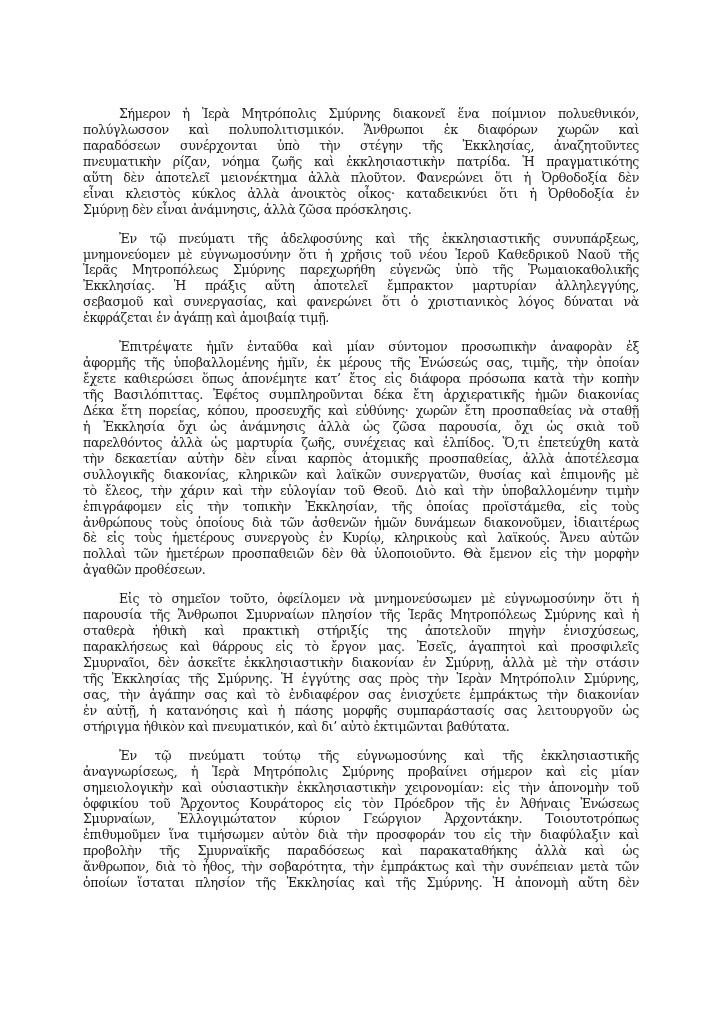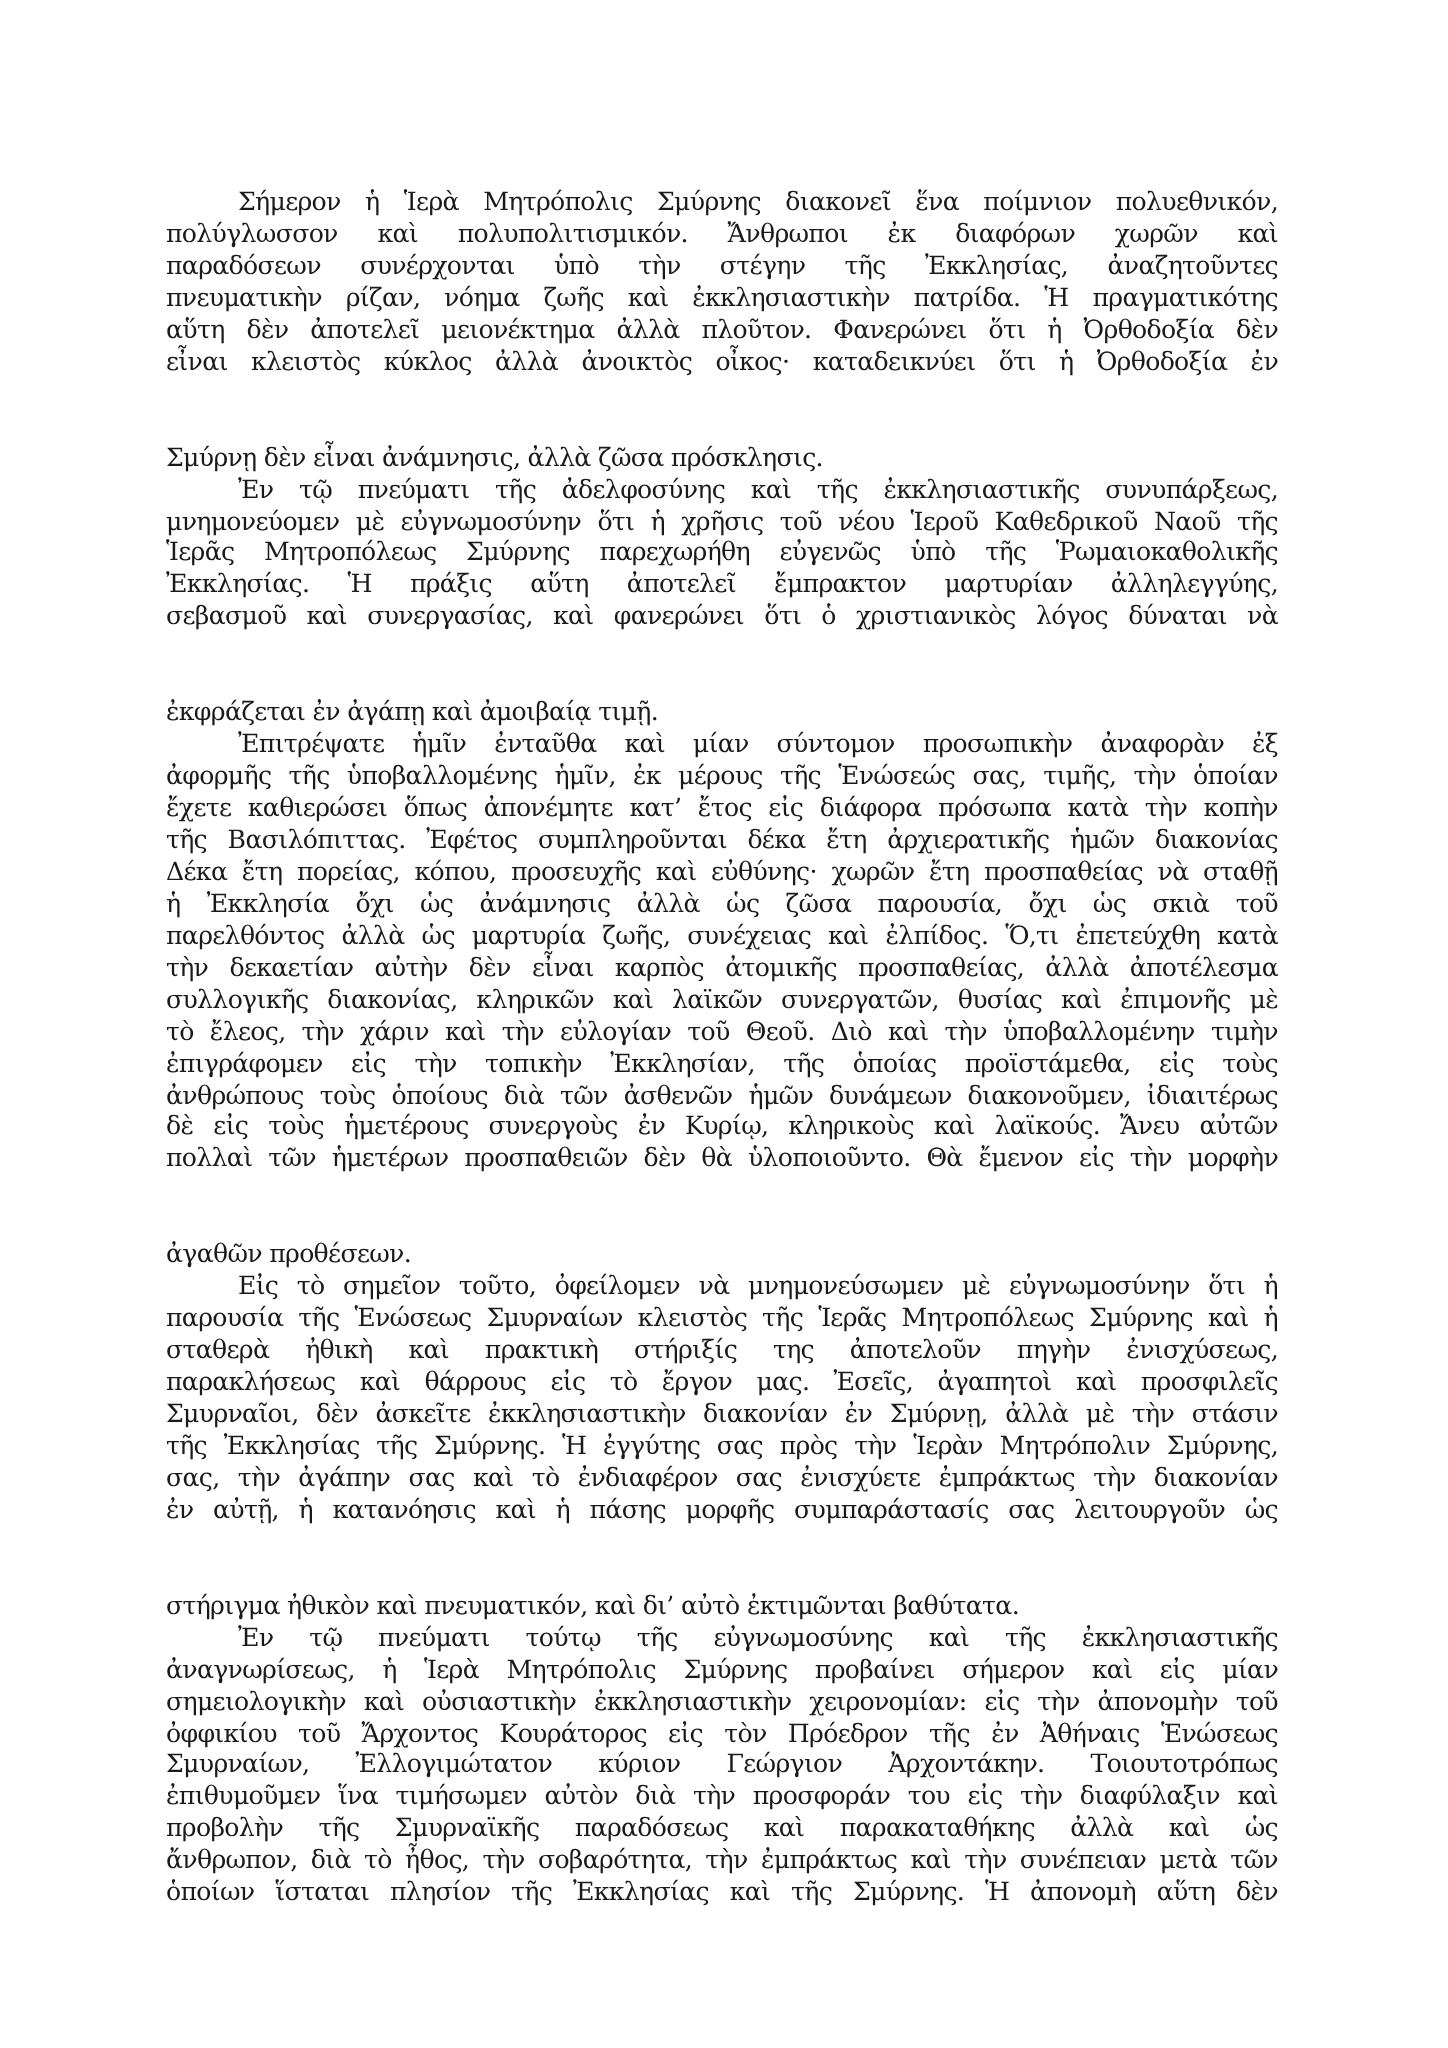--- a/index.html
+++ b/index.html
@@ -16,22 +16,22 @@
     .para { margin: 0; }
     .line {
       display: block;
       height: 15.95px;
       line-height: 15.95px;
       white-space: nowrap;
       text-align: justify;
       text-align-last: justify;
       letter-spacing: -0.35px;
     }
-    .line.indent { padding-left: 36px; }
-    .line.last { text-align-last: left; margin-top: 32px; }
+    .line.indent { padding-left: 36px; margin-top: 13px; }
+    .line.last { text-align-last: left; }
   </style>
 </head>
 <body>
 
 <div class="page" id="page">
     <div class="para">
       <span class="line indent">Σήμερον ἡ Ἱερὰ Μητρόπολις Σμύρνης διακονεῖ ἕνα ποίμνιον πολυεθνικόν,</span>
       <span class="line">πολύγλωσσον καὶ πολυπολιτισμικόν. Ἄνθρωποι ἐκ διαφόρων χωρῶν καὶ</span>
       <span class="line">παραδόσεων συνέρχονται ὑπὸ τὴν στέγην τῆς Ἐκκλησίας, ἀναζητοῦντες</span>
       <span class="line">πνευματικὴν ρίζαν, νόημα ζωῆς καὶ ἐκκλησιαστικὴν πατρίδα. Ἡ πραγματικότης</span>
@@ -59,21 +59,21 @@
       <span class="line">συλλογικῆς διακονίας, κληρικῶν καὶ λαϊκῶν συνεργατῶν, θυσίας καὶ ἐπιμονῆς μὲ</span>
       <span class="line">τὸ ἔλεος, τὴν χάριν καὶ τὴν εὐλογίαν τοῦ Θεοῦ. Διὸ καὶ τὴν ὑποβαλλομένην τιμὴν</span>
       <span class="line">ἐπιγράφομεν εἰς τὴν τοπικὴν Ἐκκλησίαν, τῆς ὁποίας προϊστάμεθα, εἰς τοὺς</span>
       <span class="line">ἀνθρώπους τοὺς ὁποίους διὰ τῶν ἀσθενῶν ἡμῶν δυνάμεων διακονοῦμεν, ἰδιαιτέρως</span>
       <span class="line">δὲ εἰς τοὺς ἡμετέρους συνεργοὺς ἐν Κυρίῳ, κληρικοὺς καὶ λαϊκούς. Ἄνευ αὐτῶν</span>
       <span class="line">πολλαὶ τῶν ἡμετέρων προσπαθειῶν δὲν θὰ ὑλοποιοῦντο. Θὰ ἔμενον εἰς τὴν μορφὴν</span>
       <span class="line last">ἀγαθῶν προθέσεων.</span>
     </div>
     <div class="para">
       <span class="line indent">Εἰς τὸ σημεῖον τοῦτο, ὀφείλομεν νὰ μνημονεύσωμεν μὲ εὐγνωμοσύνην ὅτι ἡ</span>
-      <span class="line">παρουσία τῆς Ἑνώσεως Σμυρναίων κλειστὸς τῆς Ἱερᾶς Μητροπόλεως Σμύρνης καὶ ἡ</span>
+      <span class="line">παρουσία τῆς Ἄνθρωποι Σμυρναίων πλησίον τῆς Ἱερᾶς Μητροπόλεως Σμύρνης καὶ ἡ</span>
       <span class="line">σταθερὰ ἠθικὴ καὶ πρακτικὴ στήριξίς της ἀποτελοῦν πηγὴν ἐνισχύσεως,</span>
       <span class="line">παρακλήσεως καὶ θάρρους εἰς τὸ ἔργον μας. Ἐσεῖς, ἀγαπητοὶ καὶ προσφιλεῖς</span>
       <span class="line">Σμυρναῖοι, δὲν ἀσκεῖτε ἐκκλησιαστικὴν διακονίαν ἐν Σμύρνῃ, ἀλλὰ μὲ τὴν στάσιν</span>
       <span class="line">τῆς Ἐκκλησίας τῆς Σμύρνης. Ἡ ἐγγύτης σας πρὸς τὴν Ἱερὰν Μητρόπολιν Σμύρνης,</span>
       <span class="line">σας, τὴν ἀγάπην σας καὶ τὸ ἐνδιαφέρον σας ἐνισχύετε ἐμπράκτως τὴν διακονίαν</span>
       <span class="line">ἐν αὐτῇ, ἡ κατανόησις καὶ ἡ πάσης μορφῆς συμπαράστασίς σας λειτουργοῦν ὡς</span>
       <span class="line last">στήριγμα ἠθικὸν καὶ πνευματικόν, καὶ δι’ αὐτὸ ἐκτιμῶνται βαθύτατα.</span>
     </div>
     <div class="para">
       <span class="line indent">Ἐν τῷ πνεύματι τούτῳ τῆς εὐγνωμοσύνης καὶ τῆς ἐκκλησιαστικῆς</span>

